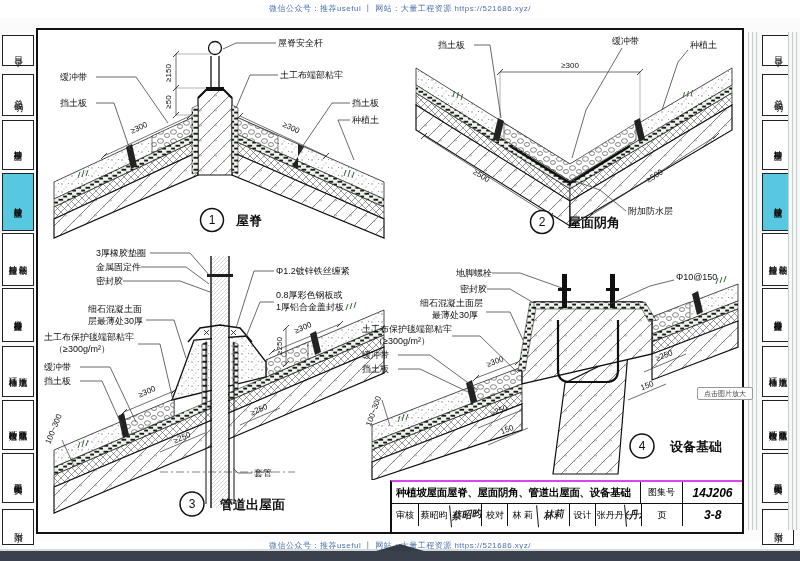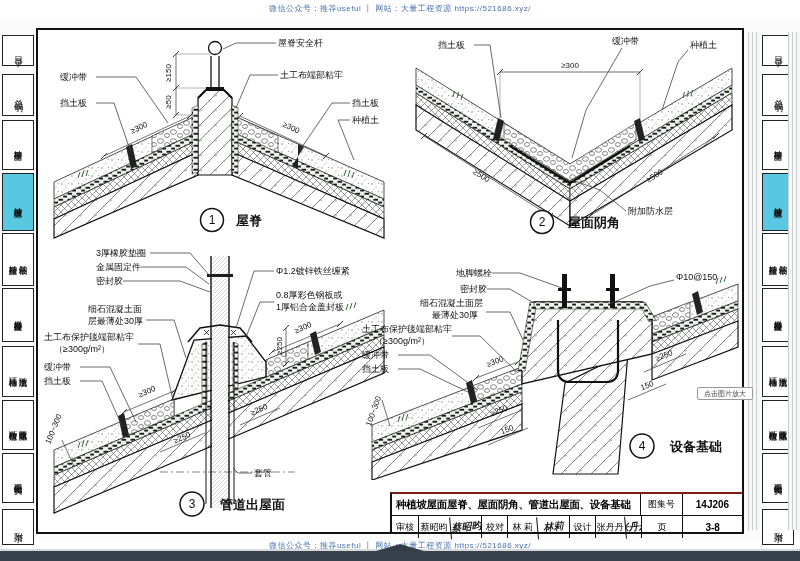--- a/index.html
+++ b/index.html
@@ -33,29 +33,29 @@
 
   .page-stack { position:absolute; top:14px; height:498px; width:12px;
     background:repeating-linear-gradient(90deg,#c9cdcd 0 1px,#f6f7f7 1px 4px); }
   .stack-a { left:748px; } .stack-b { left:788px; }
 
   .tooltip { position:absolute; left:697px; top:369px; width:56px; height:13px;
     background:#fdfdfd; border:1px solid #999; border-radius:2px; z-index:6;
     font-size:7px; line-height:11px; text-align:center; color:#444; cursor:pointer; }
 
   
-  .titleblock { position:absolute; right:0; bottom:0; width:352px; height:40px;
-    border-left:2px solid #111; border-top:2px solid #7f1d1d; background:#fff; font-size:9px; }
+  .titleblock { position:absolute; right:0; bottom:0; width:352px; height:52px;
+    border-left:2px solid #111; border-top:2px solid #d946ef; background:#fff; font-size:9px; }
   .tb-row { display:flex; height:22px; }
   .tb-row.r1 { border-bottom:1px solid #111; }
   .tb-cell { border-left:1px solid #111; display:flex; align-items:center; justify-content:center;
     overflow:hidden; white-space:nowrap; }
   .tb-cell.first { border-left:none; }
   .tb-title { flex:1; font-weight:bold; font-size:10.5px; justify-content:flex-start; padding-left:4px; letter-spacing:-.3px; }
-  .tb-no { font-size:10px; font-weight:bold; }
+  .tb-no { font-size:12px; font-weight:bold;font-style:italic; }
   .sig { font-style:italic; font-weight:bold; font-size:10px; transform:rotate(-5deg); color:#222; }
 
   
   .footer { position:relative; width:100%; height:10px; background:#39424c; }
   .footer::before { content:""; position:absolute; left:0; top:-2px; width:100%; height:2px; background:#d6d9d9; }
   .footer-tri { position:absolute; left:50%; top:-7px; margin-left:-24px; width:0; height:0;
     border-left:24px solid transparent; border-right:24px solid transparent;
     border-bottom:7px solid #333d47; cursor:pointer; }
 </style>
 </head>

